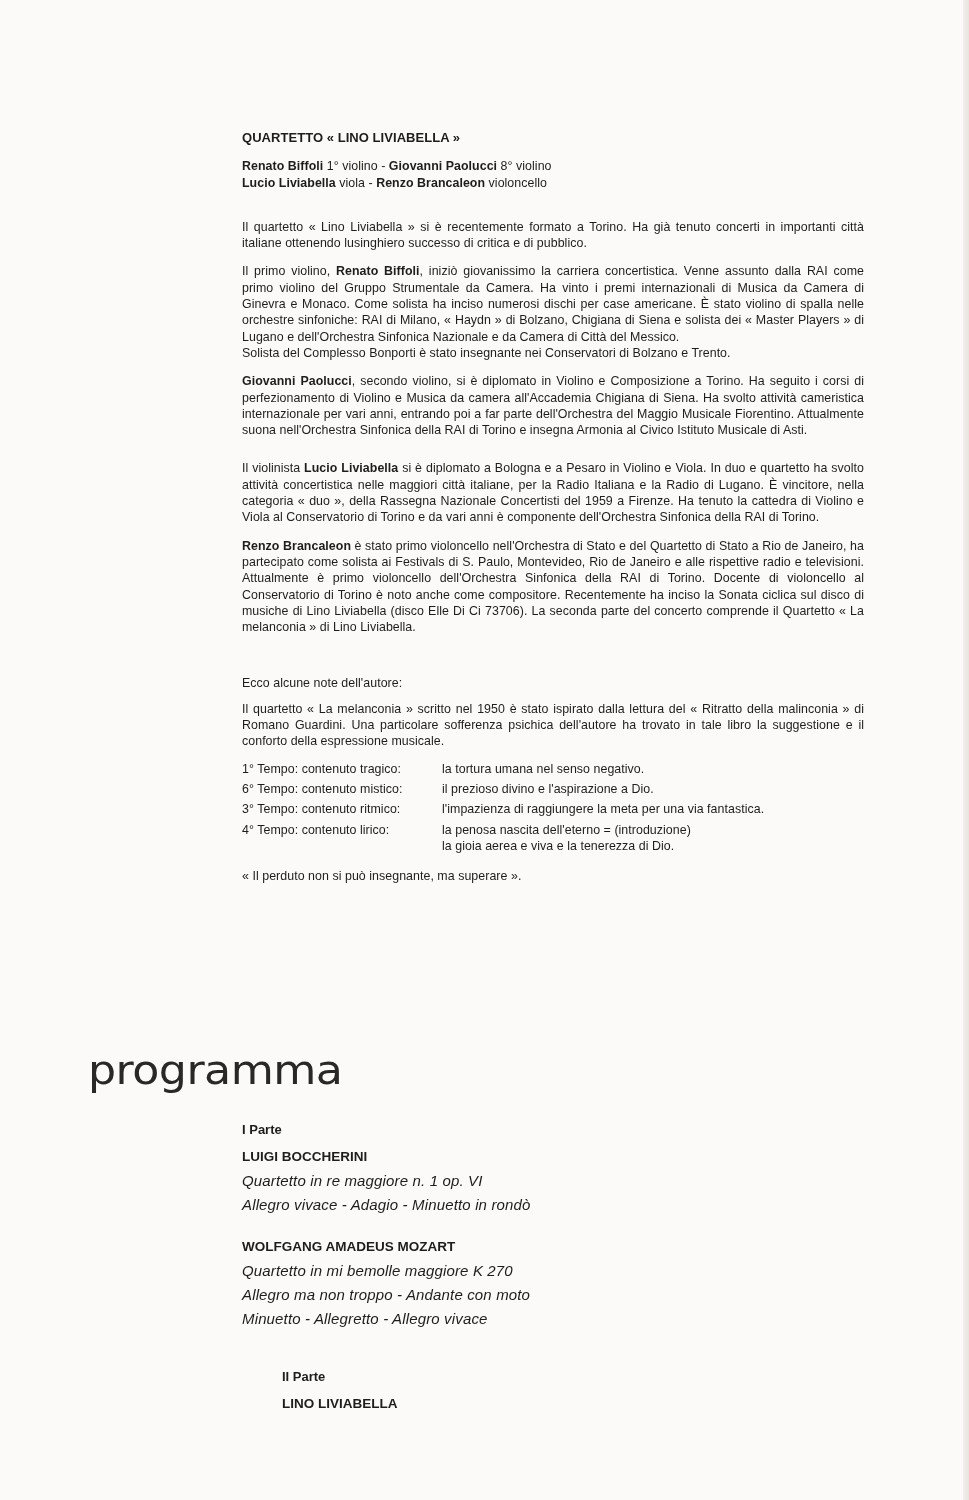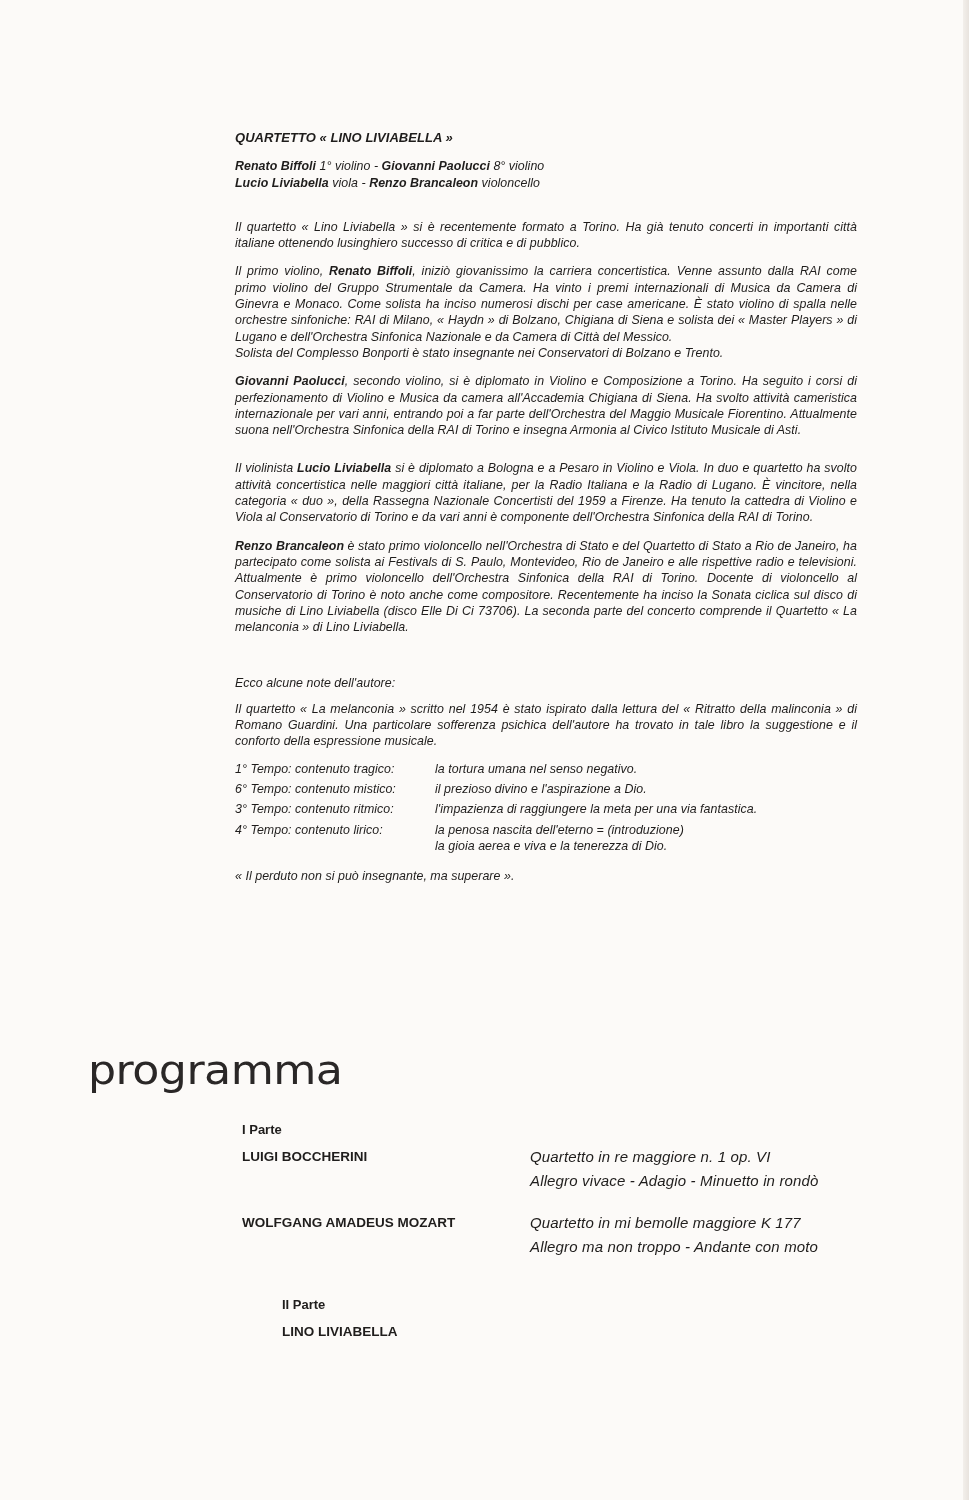--- a/index.html
+++ b/index.html
@@ -18,27 +18,26 @@
     .page-edge {
       position: absolute;
       top: 0;
       right: 0;
       width: 6px;
       height: 1500px;
       background: linear-gradient(to right, #f3efeb, #e8e3de);
     }
     .content {
       position: absolute;
-      left: 235px;
+      left: 242px;
       top: 130px;
       width: 622px;
       font-size: 12.4px;
       line-height: 16.3px;
       letter-spacing: 0.05px;
-      font-style: italic;
     }
     .title {
       font-weight: bold;
       font-size: 13px;
       margin: 0 0 12px 0;
     }
     .members {
       margin: 0 0 28px 0;
     }
     .members p { margin: 0; }
@@ -82,20 +81,21 @@
       font-size: 13.5px;
     }
     .part-label {
       font-weight: bold;
       font-size: 13px;
       margin: 0 0 8px 0;
     }
     .piece {
       display: flex;
       margin-bottom: 18px;
+      flex-direction: column;
     }
     .composer {
       width: 288px;
       font-weight: bold;
       font-size: 13.5px;
       line-height: 24px;
       flex-shrink: 0;
     }
     .work {
       font-style: italic;
@@ -131,21 +131,21 @@
 
   <p class="para"><span>Il primo violino, </span><span class="b">Renato Biffoli</span><span>, iniziò giovanissimo la carriera concertistica. Venne assunto dalla RAI come primo violino del Gruppo Strumentale da Camera. Ha vinto i premi internazionali di Musica da Camera di Ginevra e Monaco. Come solista ha inciso numerosi dischi per case americane. È stato violino di spalla nelle orchestre sinfoniche: RAI di Milano, « Haydn » di Bolzano, Chigiana di Siena e solista dei « Master Players » di Lugano e dell'Orchestra Sinfonica Nazionale e da Camera di Città del Messico.</span><br><span>Solista del Complesso Bonporti è stato insegnante nei Conservatori di Bolzano e Trento.</span></p>
 
   <p class="para"><span class="b">Giovanni Paolucci</span><span>, secondo violino, si è diplomato in Violino e Composizione a Torino. Ha seguito i corsi di perfezionamento di Violino e Musica da camera all'Accademia Chigiana di Siena. Ha svolto attività cameristica internazionale per vari anni, entrando poi a far parte dell'Orchestra del Maggio Musicale Fiorentino. Attualmente suona nell'Orchestra Sinfonica della RAI di Torino e insegna Armonia al Civico Istituto Musicale di Asti.</span></p>
 
   <p class="para gap-before"><span>Il violinista </span><span class="b">Lucio Liviabella</span><span> si è diplomato a Bologna e a Pesaro in Violino e Viola. In duo e quartetto ha svolto attività concertistica nelle maggiori città italiane, per la Radio Italiana e la Radio di Lugano. È vincitore, nella categoria « duo », della Rassegna Nazionale Concertisti del 1959 a Firenze. Ha tenuto la cattedra di Violino e Viola al Conservatorio di Torino e da vari anni è componente dell'Orchestra Sinfonica della RAI di Torino.</span></p>
 
   <p class="para"><span class="b">Renzo Brancaleon</span><span> è stato primo violoncello nell'Orchestra di Stato e del Quartetto di Stato a Rio de Janeiro, ha partecipato come solista ai Festivals di S. Paulo, Montevideo, Rio de Janeiro e alle rispettive radio e televisioni. Attualmente è primo violoncello dell'Orchestra Sinfonica della RAI di Torino. Docente di violoncello al Conservatorio di Torino è noto anche come compositore. Recentemente ha inciso la Sonata ciclica sul disco di musiche di Lino Liviabella (disco Elle Di Ci 73706). La seconda parte del concerto comprende il Quartetto « La melanconia » di Lino Liviabella.</span></p>
 
   <p class="notes-intro">Ecco alcune note dell'autore:</p>
-  <p class="para" style="margin-bottom:0">Il quartetto « La melanconia » scritto nel 1954 è stato ispirato dalla lettura del « Ritratto della malinconia » di Romano Guardini. Una particolare sofferenza psichica dell'autore ha trovato in tale libro la suggestione e il conforto della espressione musicale.</p>
+  <p class="para" style="margin-bottom:0">Il quartetto « La melanconia » scritto nel 1950 è stato ispirato dalla lettura del « Ritratto della malinconia » di Romano Guardini. Una particolare sofferenza psichica dell'autore ha trovato in tale libro la suggestione e il conforto della espressione musicale.</p>
 
   <table class="tempo-table">
     <tbody>
         <tr>
       <td class="lbl">1° Tempo: contenuto tragico:</td>
       <td>la tortura umana nel senso negativo.</td>
     </tr>
     <tr>
       <td class="lbl">6° Tempo: contenuto mistico:</td>
       <td>il prezioso divino e l'aspirazione a Dio.</td>
@@ -175,22 +175,23 @@
     <div class="piece">
       <div class="composer">LUIGI BOCCHERINI</div>
       <div class="work">
         <div>Quartetto in re maggiore n. 1 op. VI</div>
         <div>Allegro vivace - Adagio - Minuetto in rondò</div>
       </div>
     </div>
     <div class="piece">
       <div class="composer">WOLFGANG AMADEUS MOZART</div>
       <div class="work">
-        <div>Quartetto in mi bemolle maggiore K 177</div>
+        <div>Quartetto in mi bemolle maggiore K 270</div>
         <div>Allegro ma non troppo - Andante con moto</div>
+        <div>Minuetto - Allegretto - Allegro vivace</div>
       </div>
     </div>
   </div>
 
   <div class="part2">
     <div class="part-label">II Parte</div>
     <div class="piece">
       <div class="composer">LINO LIVIABELLA</div>
     </div>
   </div>

